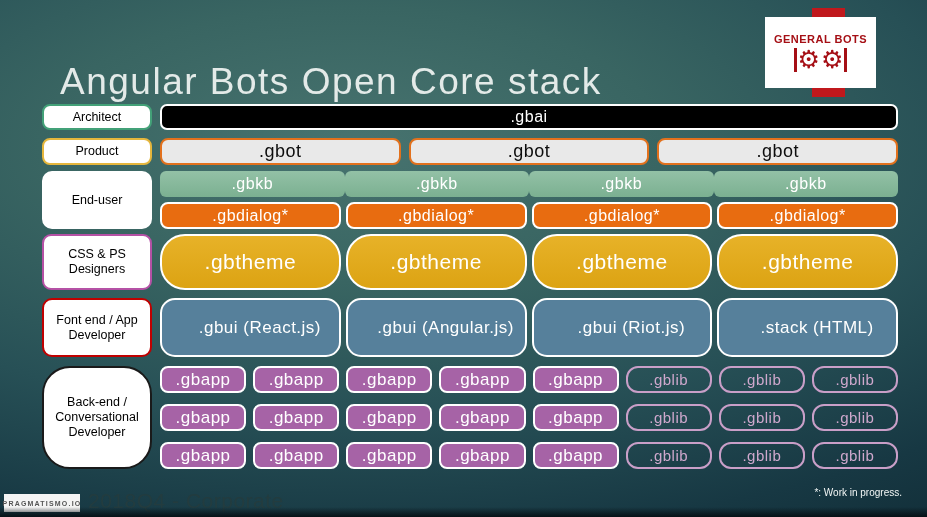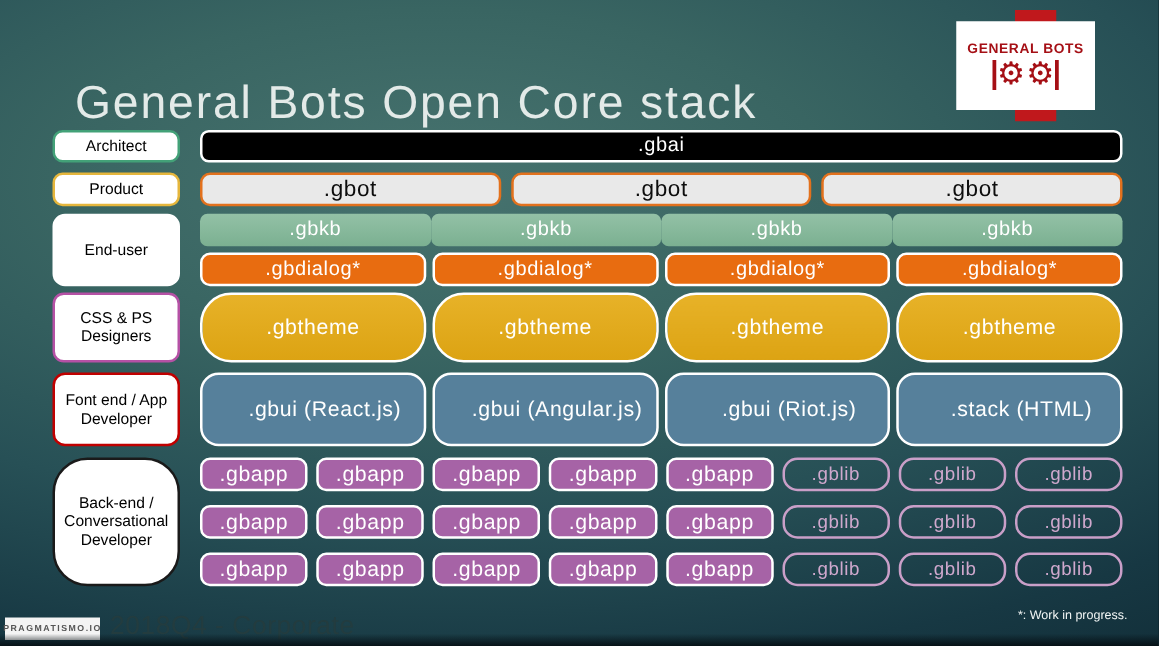--- a/index.html
+++ b/index.html
@@ -21,21 +21,21 @@
   .logo{position:absolute;left:765px;top:8px;width:111px;height:89px;}
   .logo .stripe{position:absolute;left:47px;top:0;width:33px;height:89px;background:#c0181c;}
   .logo .card{position:absolute;left:0;top:9px;width:111px;height:71px;background:#ffffff;
     display:flex;flex-direction:column;align-items:center;justify-content:center;gap:2px;}
   .logo .brand{color:#a50f15;font-weight:bold;font-size:11px;letter-spacing:.5px;}
   .logo .gears{display:flex;align-items:center;gap:1px;color:#a50f15;}
   .logo .gear-bar{width:3px;height:24px;background:#a50f15;}
   .logo .gear{font-size:25px;line-height:25px;}
   
   .side-label{
-    position:absolute;left:42px;width:102px;box-sizing:border-box;
+    position:absolute;left:42px;width:110px;box-sizing:border-box;
     background:#ffffff;border-radius:8px;
     display:flex;align-items:center;justify-content:center;text-align:center;
     color:#000;font-size:12.5px;line-height:1.2;padding:2px 6px;
   }
   .lb-architect{top:104px;height:26px;border:2px solid #43a178;}
   .lb-product{top:138px;height:27px;border:2px solid #e5b63c;}
   .lb-enduser{top:171px;height:58px;border:2px solid #ffffff;border-radius:10px;}
   .lb-css{top:234px;height:56px;border:2px solid #b551a5;border-radius:9px;}
   .lb-frontend{top:298px;height:59px;border:2px solid #c00000;border-radius:10px;}
   .lb-backend{top:366px;height:103px;border:2px solid #1a1a1a;border-radius:28px;}
@@ -47,21 +47,21 @@
   }
   .r-gbai{top:104px;height:26px;}
   .gbai{background:#000;border:2px solid #fff;border-radius:7px;font-size:16px;text-align:center;}
   .r-gbot{top:138px;height:27px;gap:8px;}
   .gbot{background:#e9e9e9;border:2px solid #e2711d;border-radius:8px;color:#0d0d0d;font-size:18px;}
   .r-gbkb{top:171px;height:26px;}
   .gbkb{background:linear-gradient(#93c1a6,#7bb091);border-radius:6px;font-size:16px;}
   .r-gbdialog{top:202px;height:27px;gap:5px;}
   .gbdialog{background:#e86c10;border:2px solid #fff;border-radius:8px;font-size:16px;}
   .r-gbtheme{top:234px;height:56px;gap:5px;}
-  .gbtheme{background:linear-gradient(#e7b228,#dca313);border:2px solid #fff;border-radius:25px;font-size:17px;}
+  .gbtheme{background:linear-gradient(#e7b228,#dca313);border:2px solid #fff;border-radius:25px;font-size:21px;}
   .r-gbui{top:298px;height:59px;gap:5px;}
   .gbui{background:#56809b;border:2px solid #fff;border-radius:15px;font-size:17px;padding-left:19px;}
   .r-apps1{top:366px;height:27px;gap:7px;}
   .r-apps2{top:404px;height:27px;gap:7px;}
   .r-apps3{top:442px;height:27px;gap:7px;}
   .gbapp{background:#a663a6;border:2px solid #fff;border-radius:8px;font-size:17px;}
   .gblib{background:transparent;border:2px solid #c99fc8;border-radius:12px;color:#cfa8cd;font-size:15px;}
   
   .brand-badge{
     position:absolute;left:4px;top:494px;width:76px;height:18px;background:#f4f4f4;
@@ -75,21 +75,21 @@
   .footnote{
     position:absolute;right:25px;top:487px;
     font-size:10px;color:#f2f6f5;
   }
 </style>
 </head>
 <body>
 
 <div class="slide">
 
-  <h1 class="title">General Bots Open Core stack</h1>
+  <h1 class="title">Angular Bots Open Core stack</h1>
 
   <div class="logo">
     <div class="stripe"></div>
     <div class="card">
       <div class="brand">GENERAL BOTS</div>
       <div class="gears">
         <span class="gear-bar"></span>
         <span class="gear">⚙</span>
         <span class="gear">⚙</span>
         <span class="gear-bar"></span>

